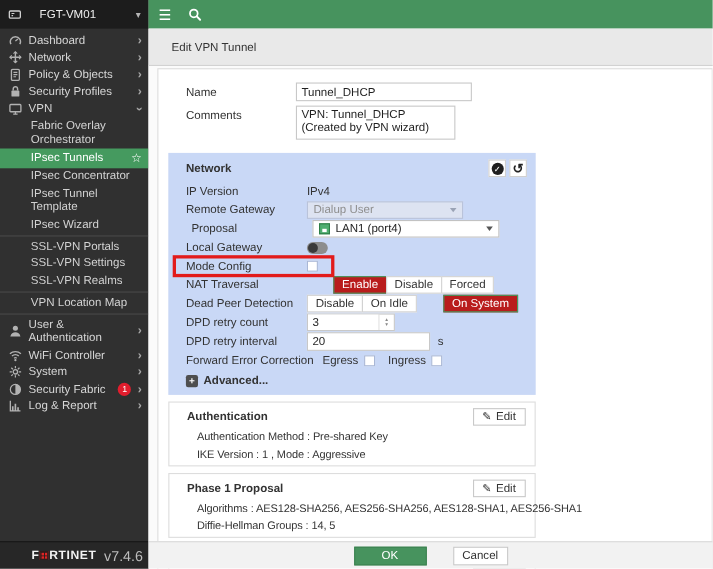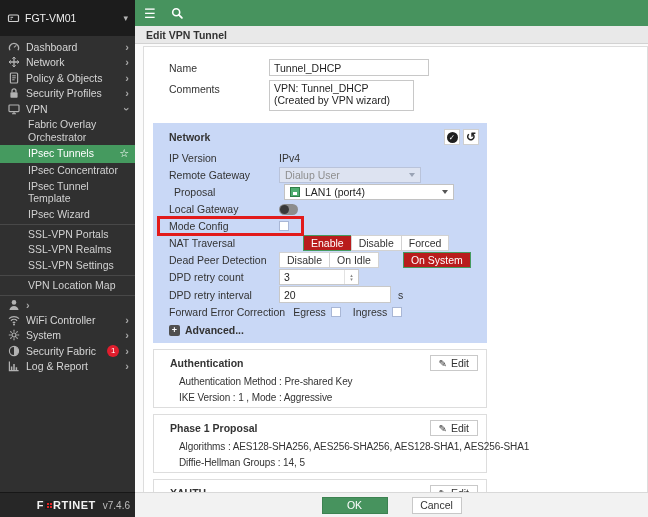--- a/index.html
+++ b/index.html
@@ -2,21 +2,21 @@
 <html><head>
 <meta charset="utf-8">
 <style>
   * { margin:0; padding:0; box-sizing:border-box; }
   html,body { width:648px; height:517px; }
   body { font-family:"Liberation Sans", sans-serif; font-size:10.5px; color:#333;
          display:flex; overflow:hidden; background:#fff; }
 
   
   .sidebar { width:135px; background:#303030; color:#d6d6d6; display:flex; flex-direction:column; flex-shrink:0; }
-  .fgt-header { height:36px; background:#1c1c1c; display:flex; align-items:center; gap:5px;
+  .fgt-header { height:26px; background:#1c1c1c; display:flex; align-items:center; gap:16px;
                 padding:0 7px; color:#efefef; flex-shrink:0; }
   .fgt-header .ic { width:13px; height:13px; color:#cfcfcf; display:inline-flex; }
   .fgt-caret { margin-left:auto; font-size:9px; color:#b5b5b5; }
   .menu { flex:1; overflow:hidden; padding-top:3px; }
   .nav-item { display:flex; align-items:center; gap:6px; padding:1.5px 6px 1.5px 8px;
               min-height:15.5px; cursor:pointer; }
   .nav-item .ic { width:12px; height:12px; color:#b2b2b2; flex-shrink:0; display:inline-flex; }
   .nav-item.sub { padding-left:28px; color:#d2d2d2; }
   .nav-item.selected { background:#459a5f; color:#fff; padding-top:2.5px; padding-bottom:2.5px; }
   .nav-item.sep-above { border-top:1px solid #484848; margin-top:2px; padding-top:3px; }
@@ -25,30 +25,30 @@
   .chev.open { transform:rotate(90deg); }
   .badge { background:#e11d2d; color:#fff; border-radius:50%; min-width:12px; height:12px; font-size:8px;
            display:inline-flex; align-items:center; justify-content:center; flex-shrink:0; }
   .star { color:#fff; font-size:11px; }
   .sidebar-foot { height:25px; background:#272727; border-top:1px solid #171717; display:flex;
                   align-items:center; justify-content:flex-end; gap:7px; padding:0 5px; flex-shrink:0; }
   .logo { color:#f2f2f2; font-weight:bold; font-size:11px; letter-spacing:0.5px; display:inline-flex; align-items:center; }
   .logo-o { width:8px; height:8px; margin:0 0.5px; background:#e02424;
             background-image:linear-gradient(#1c1c1c 1px, transparent 1px), linear-gradient(90deg,#1c1c1c 1px, transparent 1px);
             background-size:3px 3px; border:1px solid #1c1c1c; display:inline-block; }
-  .version { color:#bdbdbd; font-size:10px; }
+  .version { color:#bdbdbd; font-size:13px; }
 
   
   .content { flex:1; display:flex; flex-direction:column; min-width:0; }
   .topbar { height:26px; background:#47935e; display:flex; align-items:center; gap:15px;
             padding:0 9px; color:#fff; flex-shrink:0; }
   .hamburger { font-size:13px; cursor:pointer; line-height:1; }
   .search-ic { width:13px; height:13px; display:inline-flex; cursor:pointer; }
-  .breadcrumb { height:18px; background:#e9e9e9; border-bottom:1px solid #d2d2d2; display:flex;
-                align-items:center; padding:0 11px; color:#333; flex-shrink:0;font-weight:bold; }
+  .breadcrumb { height:34px; background:#e9e9e9; border-bottom:1px solid #d2d2d2; display:flex;
+                align-items:center; padding:0 21px; color:#333; flex-shrink:0; }
   .page { flex:1; position:relative; background:#fbfbfb; overflow:hidden; }
   .card { position:absolute; left:8px; top:2px; right:0; bottom:-40px;
           background:#fff; border:1px solid #ddd; padding-top:12px; }
 
   .frow { display:flex; align-items:flex-start; margin-left:25px; margin-bottom:4px; }
   .frow > label { width:100px; padding-top:3px; flex-shrink:0; }
   input.text { height:17px; border:1px solid #c8c8c8; padding:0 4px; font:inherit; color:#1f1f1f; background:#fff; }
   .name-input { width:160px; }
   textarea.comments { width:145px; height:31px; border:1px solid #c8c8c8; font:inherit; color:#1f1f1f;
                       padding:1px 4px; line-height:12px; resize:none; }
@@ -203,35 +203,36 @@
       <div class="nav-item sub">
         <span class="nav-label">IPsec Tunnel Template</span>
       </div>
       <div class="nav-item sub">
         <span class="nav-label">IPsec Wizard</span>
       </div>
       <div class="nav-item sub sep-above">
         <span class="nav-label">SSL-VPN Portals</span>
       </div>
       <div class="nav-item sub">
+        <span class="nav-label">SSL-VPN Settings</span>
+      </div>
+      <div class="nav-item sub">
         <span class="nav-label">SSL-VPN Realms</span>
-      </div>
-      <div class="nav-item sub">
-        <span class="nav-label">SSL-VPN Settings</span>
       </div>
       <div class="nav-item sub sep-above">
         <span class="nav-label">VPN Location Map</span>
       </div>
       <div class="nav-item sep-above">
         <span class="ic">
           <svg viewBox="0 0 12 12">
             <circle cx="6" cy="3.4" r="2.3" fill="currentColor"></circle>
             <path d="M1.4 11c.5-2.9 2.5-4 4.6-4s4.1 1.1 4.6 4z" fill="currentColor"></path>
           </svg>
         </span>
+        <span class="nav-label">User &amp; Authentication</span>
         <span class="chev">›</span>
       </div>
       <div class="nav-item">
         <span class="ic">
           <svg viewBox="0 0 12 12">
             <path d="M1 4.6a7.2 7.2 0 0 1 10 0M2.9 6.7a4.5 4.5 0 0 1 6.2 0M4.8 8.7a1.8 1.8 0 0 1 2.4 0" fill="none" stroke="currentColor" stroke-width="1.2"></path>
             <circle cx="6" cy="10.4" r="1" fill="currentColor"></circle>
           </svg>
         </span>
         <span class="nav-label">WiFi Controller</span>

